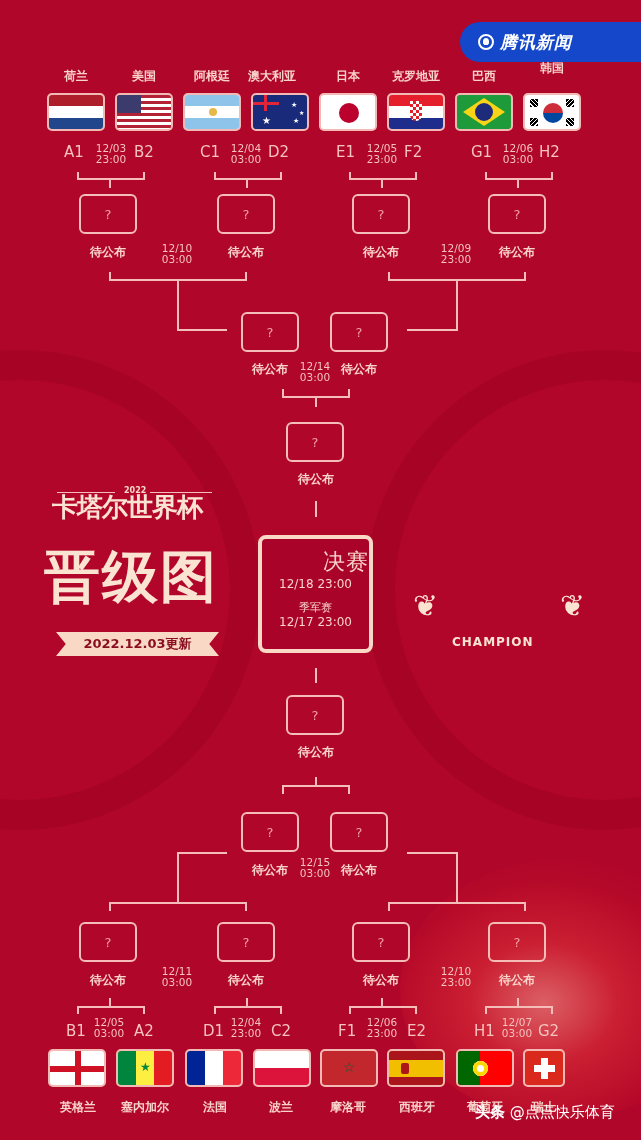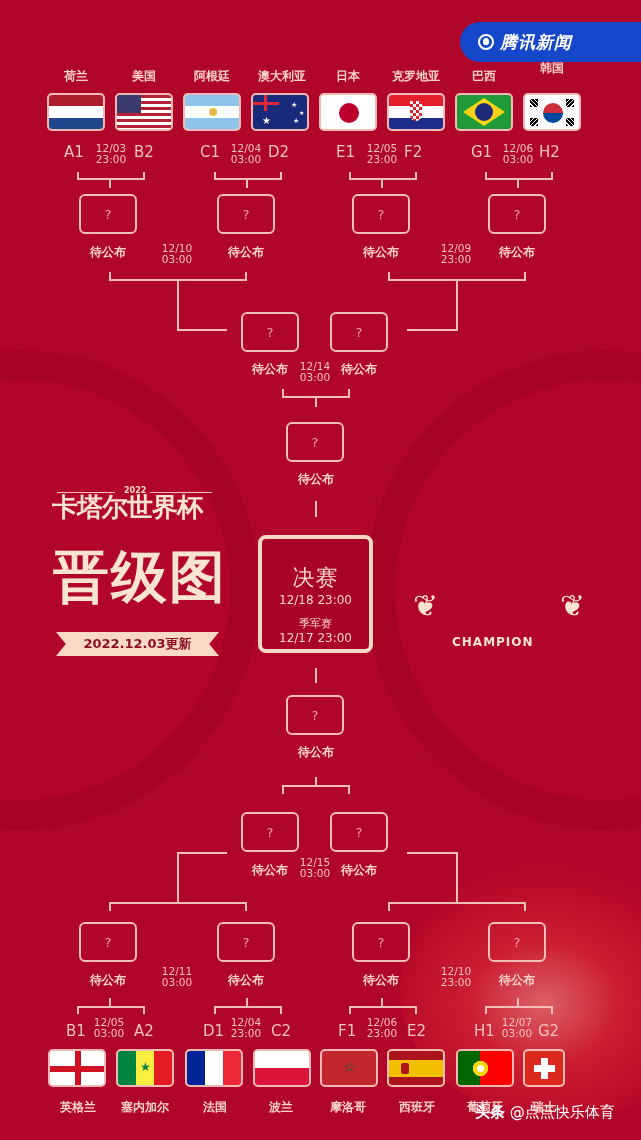--- a/index.html
+++ b/index.html
@@ -43,27 +43,27 @@
   .line { position:absolute; background:#f5bdb7; }
   .box {
     position:absolute; width:58px; height:40px; border:2px solid #f5bdb7; border-radius:6px; box-sizing:border-box;
     display:flex; align-items:center; justify-content:center; font-size:13px; color:#f29fa7;
   }
   .tbd { position:absolute; width:60px; text-align:center; font-size:12px; font-weight:bold; color:#f9d2c8; }
   .final {
     position:absolute; left:258px; top:535px; width:115px; height:118px; border:4px solid #f9d8c6; border-radius:8px; box-sizing:border-box;
     text-align:center; color:#f9d2c8; background:#a9032a;
   }
-  .final .t1 { font-size:22px; margin-top:24px; letter-spacing:1px; }
+  .final .t1 { font-size:22px; margin-top:8px; letter-spacing:1px;text-align:right; }
   .final .t2 { font-size:12px; }
   .final .t3 { font-size:11px; margin-top:9px; }
   .final .t4 { font-size:12px; }
   .title-small { position:absolute; font-size:8px; font-weight:bold; color:#f9d8c6; }
   .title-wc { position:absolute; left:52px; top:490px; font-size:26px; font-weight:bold; color:#fbe3d2; letter-spacing:-1px; }
-  .title-big { position:absolute; left:53px; top:540px; font-size:56px; font-weight:bold; color:#fbe3d2; letter-spacing:2px; }
+  .title-big { position:absolute; left:44px; top:540px; font-size:56px; font-weight:bold; color:#fbe3d2; letter-spacing:2px; }
   .ribbon {
     position:absolute; left:56px; top:632px; width:163px; height:24px; background:#f9d8c6;
     color:#8a0d1f; font-size:13px; font-weight:bold; text-align:center; line-height:24px;
     clip-path: polygon(0 0,100% 0,94% 50%,100% 100%,0 100%,6% 50%);
   }
   .champ-cn { position:absolute; left:462px; top:522px; font-size:40px; font-weight:bold; color:#fbe3d2; line-height:46px; width:90px; text-align:center; letter-spacing:2px; }
   .champ-en { position:absolute; left:452px; top:635px; font-size:12px; font-weight:bold; color:#fbe3d2; letter-spacing:1px; }
   .leaf { position:absolute; font-size:30px; color:#fbe3d2; }
   .watermark { position:absolute; left:475px; top:1103px; font-size:15px; color:#fff; }
   .watermark b { font-weight:bold; }
@@ -77,21 +77,21 @@
 
 <div class="brand">
   <span class="logo"></span>
   <span>腾讯新闻</span>
 </div>
 
 <div>
   <div class="cname" style="left:36px;top:68px">荷兰</div>
   <div class="cname" style="left:104px;top:68px">美国</div>
   <div class="cname" style="left:172px;top:68px">阿根廷</div>
-  <div class="cname" style="left:242px;top:68px">澳大利亚</div>
+  <div class="cname" style="left:232px;top:68px">澳大利亚</div>
   <div class="cname" style="left:308px;top:68px">日本</div>
   <div class="cname" style="left:376px;top:68px">克罗地亚</div>
   <div class="cname" style="left:444px;top:68px">巴西</div>
   <div class="cname" style="left:512px;top:60px">韩国</div>
 </div>
 
 <div class="flag" style="left:47px;top:93px;background:#fff">
   <div style="left:0;top:0;width:100%;height:33%;background:#ad1d2a"></div>
   <div style="left:0;bottom:0;width:100%;height:33%;background:#21468b"></div>
 </div>

